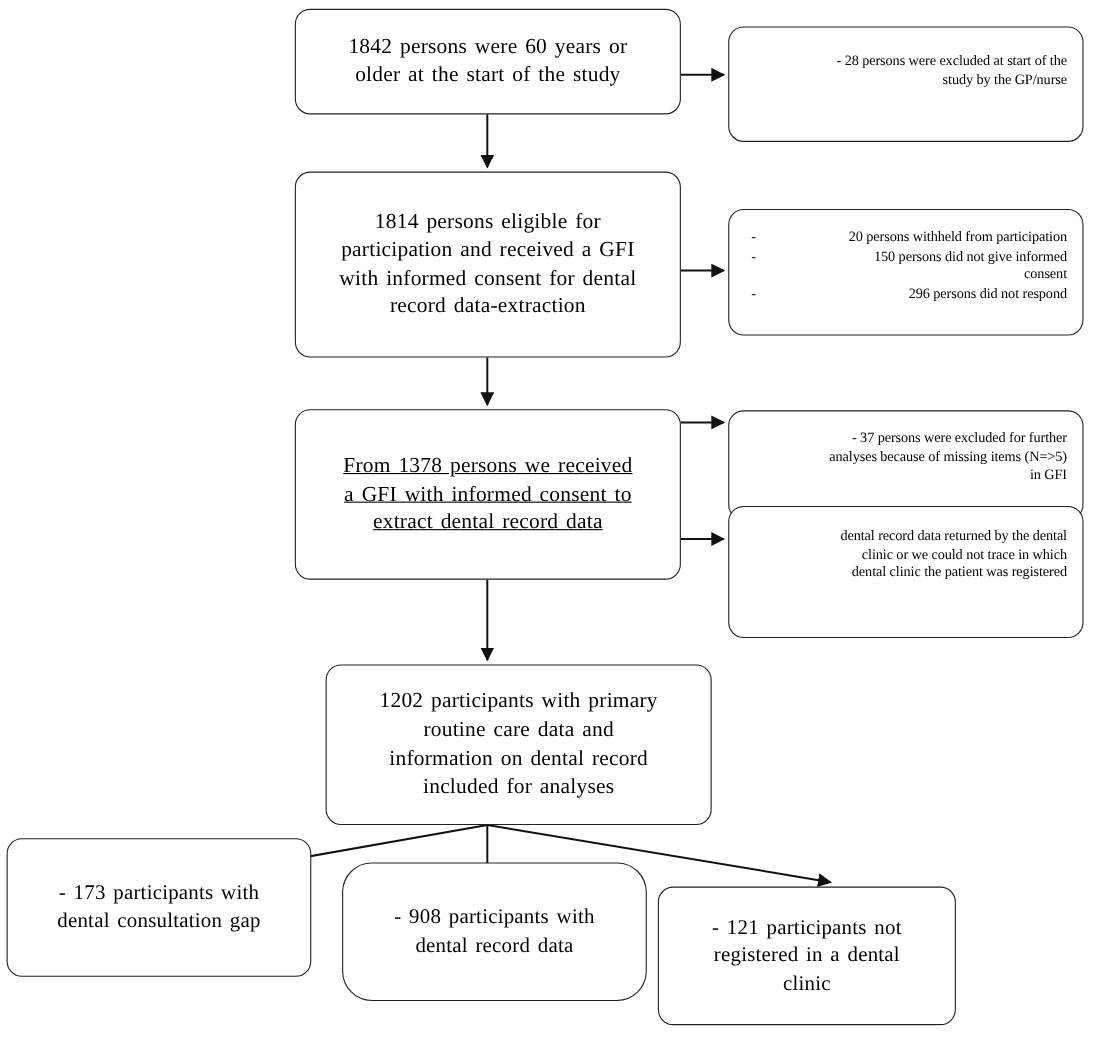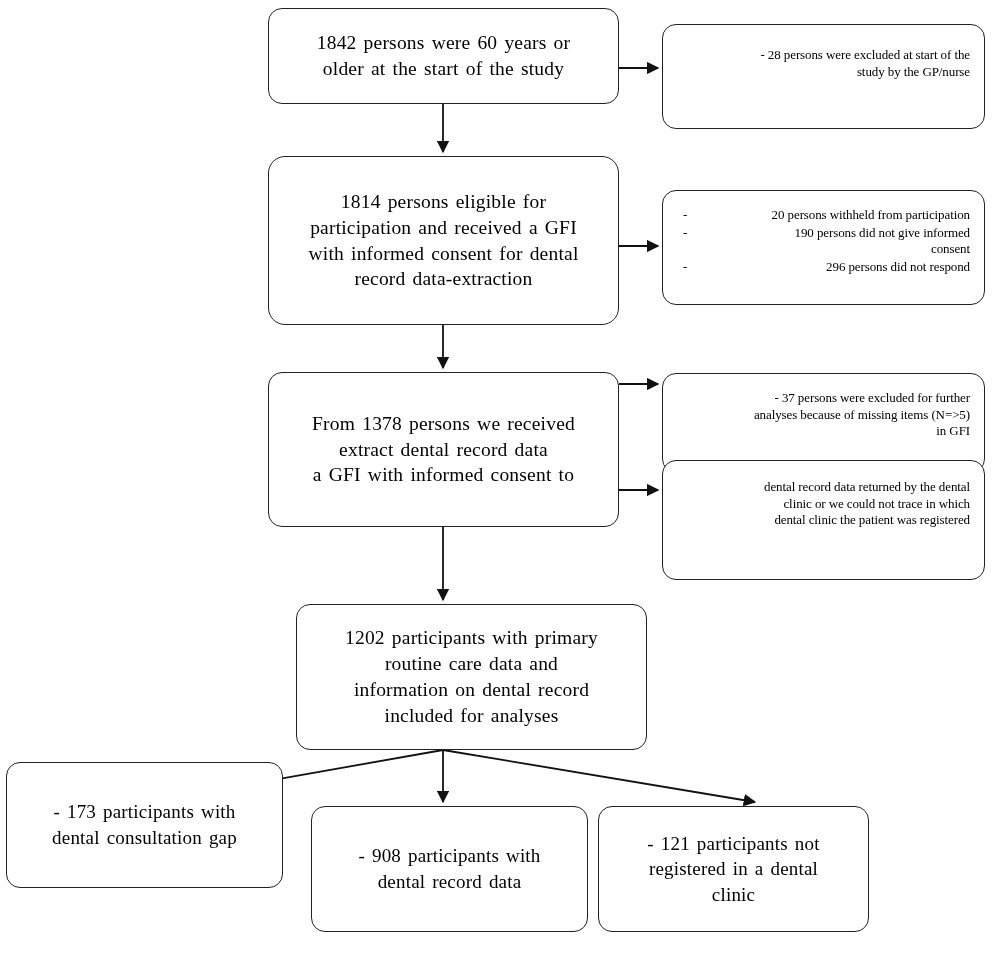--- a/index.html
+++ b/index.html
@@ -113,34 +113,34 @@
     </g>
   </svg>
 
   <div class="box main-box" style="left:268px; top:8px; width:351px; height:96px;">
     <div class="txt">
       <div>1842 persons were 60 years or</div>
       <div>older at the start of the study</div>
     </div>
   </div>
 
-  <div class="box main-box" style="left:268px; top:156px; width:351px; height:169px;border-radius:17px;">
+  <div class="box main-box" style="left:268px; top:156px; width:351px; height:169px;">
     <div class="txt">
       <div>1814 persons eligible  for</div>
       <div>participation  and received  a GFI</div>
       <div>with informed  consent for dental</div>
       <div>record data-extraction</div>
     </div>
   </div>
 
-  <div class="box main-box" style="left:268px; top:372px; width:351px; height:155px;">
+  <div class="box main-box" style="left:268px; top:372px; width:351px; height:155px;text-decoration:underline;">
     <div class="txt">
       <div>From 1378 persons we received</div>
+      <div>a GFI with informed  consent to</div>
       <div>extract  dental  record data</div>
-      <div>a GFI with informed  consent to</div>
     </div>
   </div>
 
   <div class="box main-box" style="left:268px; top:604px; width:351px; height:146px;margin-left:28px;">
     <div class="txt">
       <div>1202 participants  with primary</div>
       <div>routine  care data and</div>
       <div>information  on dental  record</div>
       <div>included  for analyses</div>
     </div>
@@ -155,21 +155,21 @@
 
   <div class="box side-box pad-b" style="left:662px; top:190px; width:323px; height:115px;">
     <div class="txt">
       <ul class="bullets">
         <li>
           <span class="dash">-</span>
           <span class="line">20 persons withheld from participation</span>
         </li>
         <li>
           <span class="dash">-</span>
-          <span class="line">190 persons did not give  informed</span>
+          <span class="line">150 persons did not give  informed</span>
           <div class="line">consent</div>
         </li>
         <li>
           <span class="dash">-</span>
           <span class="line">296 persons did not respond</span>
         </li>
       </ul>
     </div>
   </div>
 
@@ -189,21 +189,21 @@
     </div>
   </div>
 
   <div class="box term-box" style="left:6px; top:762px; width:277px; height:126px;">
     <div class="txt">
       <div>- 173 participants  with</div>
       <div>dental  consultation  gap</div>
     </div>
   </div>
 
-  <div class="box term-box" style="left:311px; top:806px; width:277px; height:126px;">
+  <div class="box term-box" style="left:311px; top:784px; width:277px; height:126px;border-radius:27px;">
     <div class="txt">
       <div>- 908 participants  with</div>
       <div>dental  record data</div>
     </div>
   </div>
 
   <div class="box term-box" style="left:598px; top:806px; width:271px; height:126px;">
     <div class="txt">
       <div>- 121 participants  not</div>
       <div>registered  in a dental</div>

